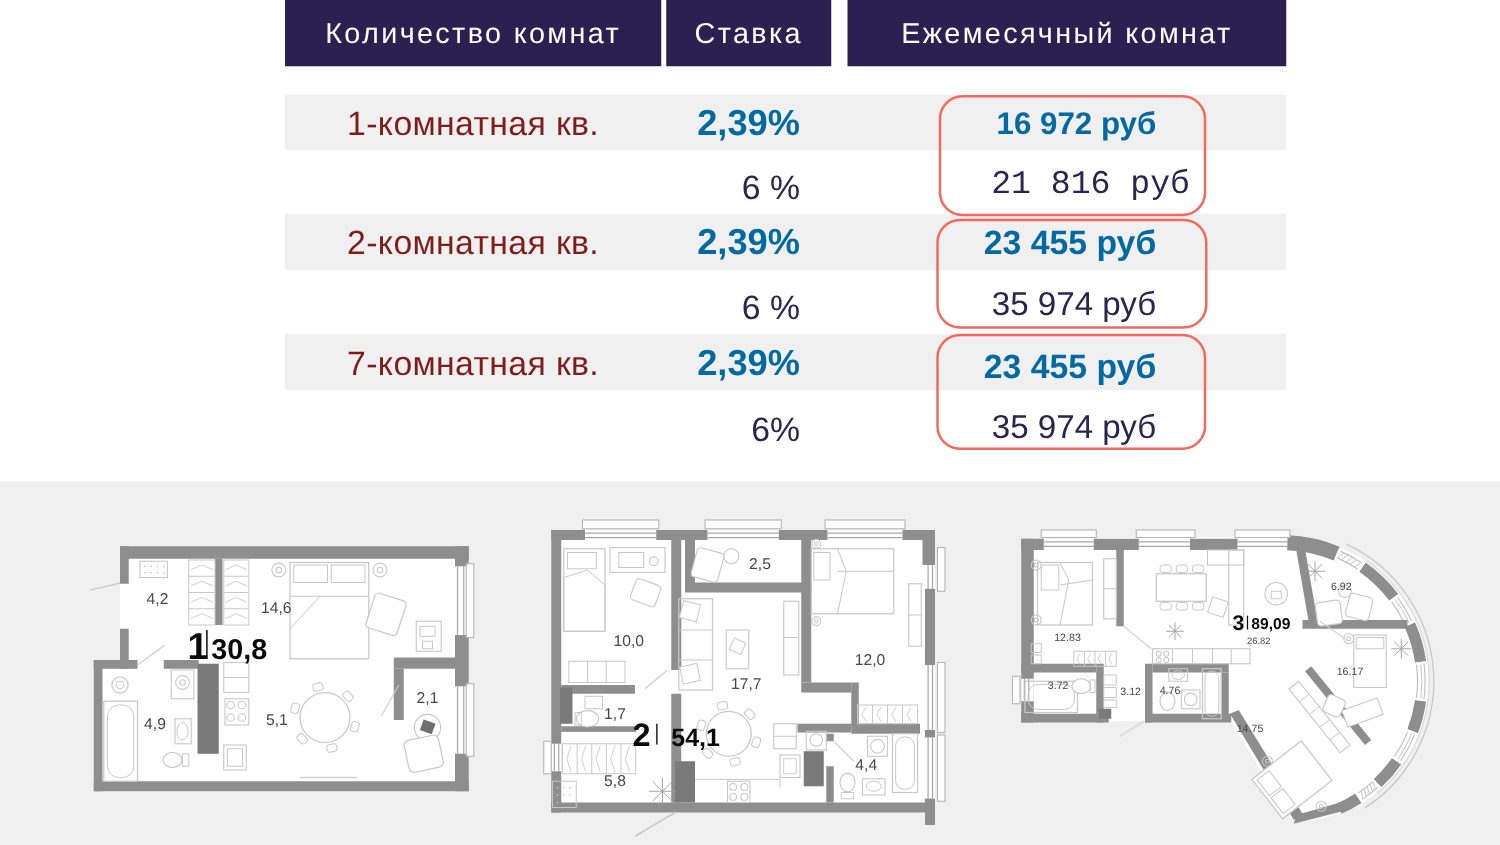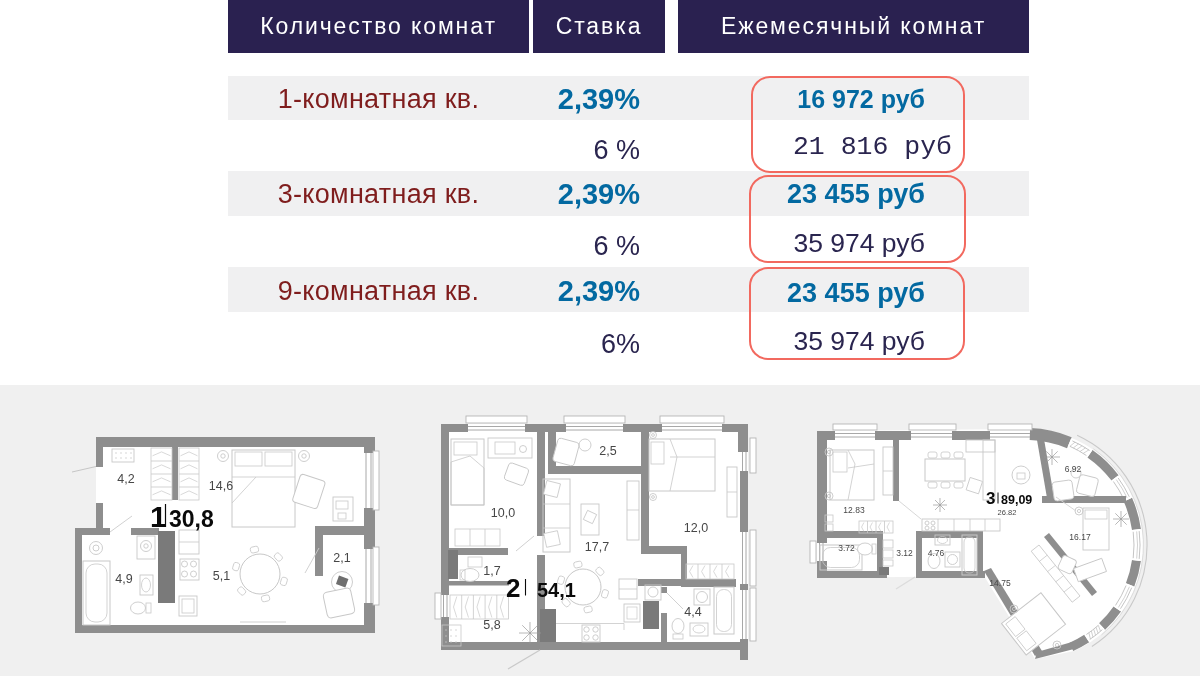--- a/index.html
+++ b/index.html
@@ -26,23 +26,23 @@
 <div class="abs hdr" style="left:678px;top:0;width:351px;height:53px;">Ежемесячный комнат</div>
 
 <div class="abs band" style="left:228px;top:76px;width:801px;height:44px;"></div>
 
 <div class="abs band" style="left:228px;top:171px;width:801px;height:45px;"></div>
 
 <div class="abs band" style="left:228px;top:267px;width:801px;height:45px;"></div>
 
 <div class="abs cell lbl" style="left:228px;top:77px;width:301px;height:44px;">1-комнатная кв.</div>
 
-<div class="abs cell lbl" style="left:228px;top:172px;width:301px;height:45px;">3-комнатная кв.</div>
-
-<div class="abs cell lbl" style="left:228px;top:269px;width:301px;height:45px;">9-комнатная кв.</div>
+<div class="abs cell lbl" style="left:228px;top:172px;width:301px;height:45px;">2-комнатная кв.</div>
+
+<div class="abs cell lbl" style="left:228px;top:269px;width:301px;height:45px;">7-комнатная кв.</div>
 
 <div class="abs cell right bold" style="left:533px;top:77px;width:107px;height:44px;">2,39%</div>
 
 <div class="abs cell right reg" style="left:533px;top:128px;width:107px;height:45px;">6&nbsp;%</div>
 
 <div class="abs cell right bold" style="left:533px;top:172px;width:107px;height:45px;">2,39%</div>
 
 <div class="abs cell right reg" style="left:533px;top:224px;width:107px;height:45px;">6&nbsp;%</div>
 
 <div class="abs cell right bold" style="left:533px;top:269px;width:107px;height:45px;">2,39%</div>

